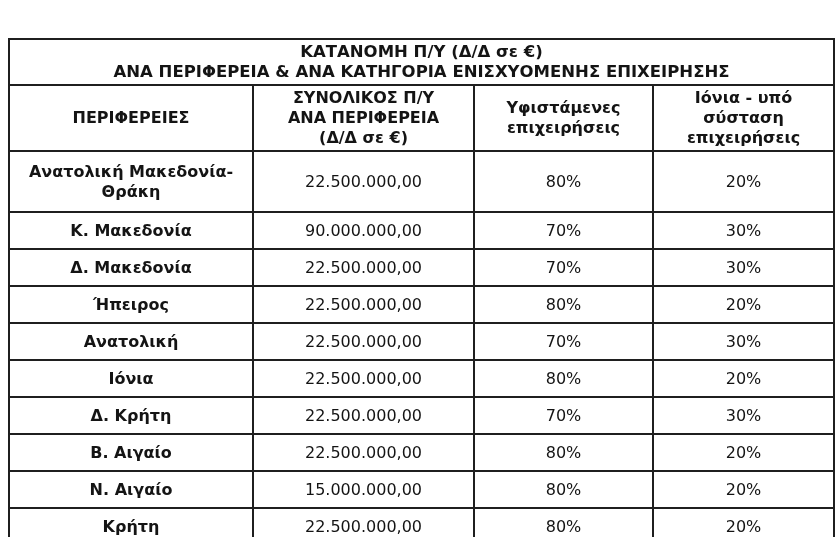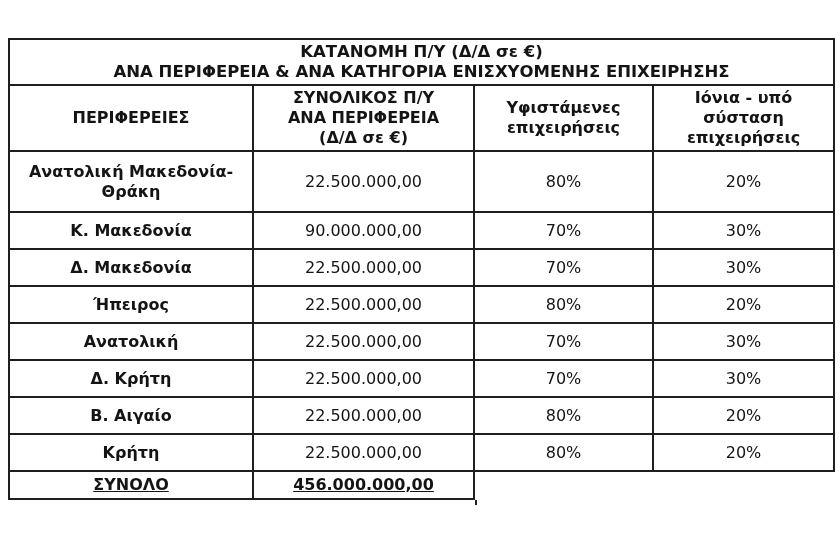--- a/index.html
+++ b/index.html
@@ -118,28 +118,40 @@
     <td class="pct">80%</td>
     <td class="pct">20%</td>
   </tr>
         <tr>
     <td class="region">Ανατολική</td>
     <td class="num">22.500.000,00</td>
     <td class="pct">70%</td>
     <td class="pct">30%</td>
   </tr>
         <tr>
+    <td class="region">Ιόνια</td>
+    <td class="num">22.500.000,00</td>
+    <td class="pct">80%</td>
+    <td class="pct">20%</td>
+  </tr>
+        <tr>
     <td class="region">Δ. Κρήτη</td>
     <td class="num">22.500.000,00</td>
     <td class="pct">70%</td>
     <td class="pct">30%</td>
   </tr>
         <tr>
     <td class="region">Β. Αιγαίο</td>
     <td class="num">22.500.000,00</td>
+    <td class="pct">80%</td>
+    <td class="pct">20%</td>
+  </tr>
+        <tr>
+    <td class="region">Ν. Αιγαίο</td>
+    <td class="num">15.000.000,00</td>
     <td class="pct">80%</td>
     <td class="pct">20%</td>
   </tr>
         <tr>
     <td class="region">Κρήτη</td>
     <td class="num">22.500.000,00</td>
     <td class="pct">80%</td>
     <td class="pct">20%</td>
   </tr>
       </tbody>

